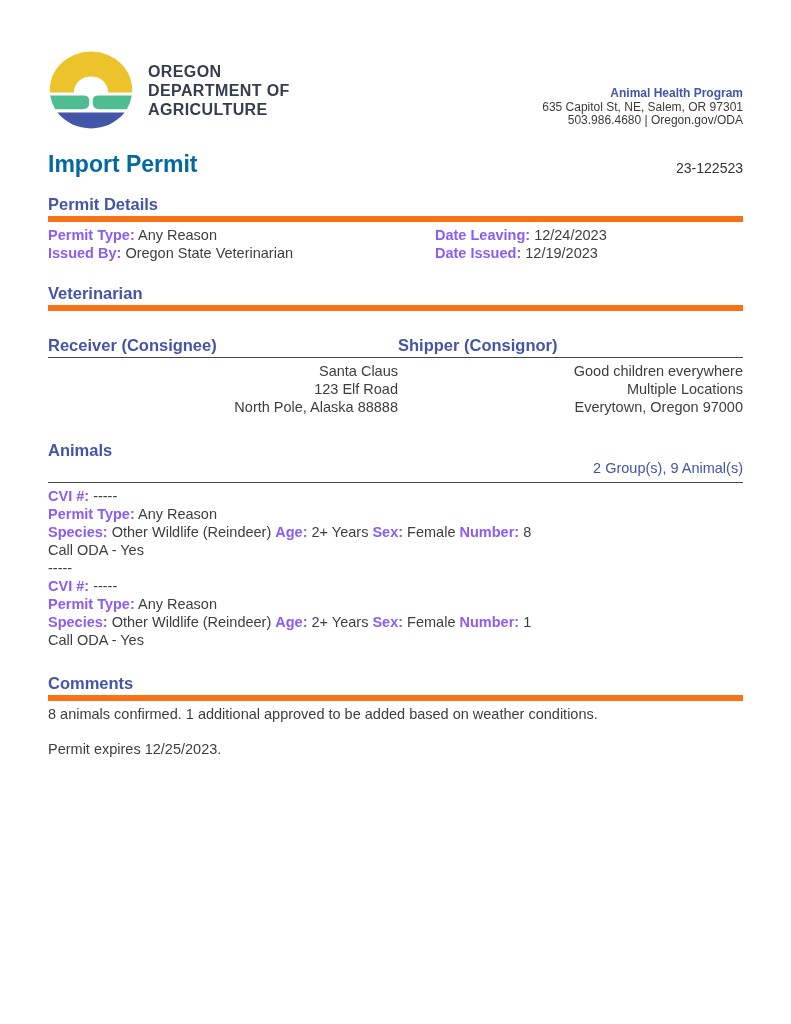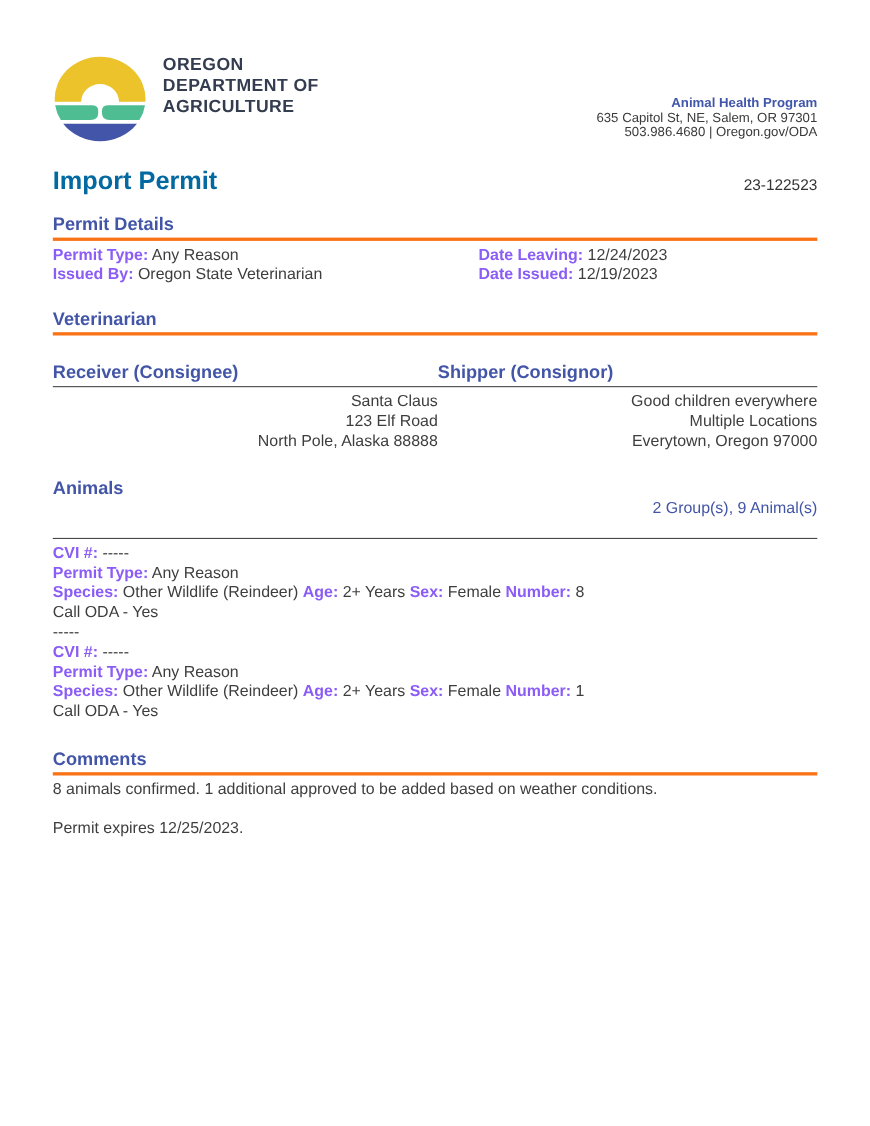--- a/index.html
+++ b/index.html
@@ -8,41 +8,41 @@
     width: 791px; height: 1024px;
     font-family: "Liberation Sans", "DejaVu Sans", sans-serif;
     color: #3e3e3e;
     position: relative;
     overflow: hidden;
   }
   .page { padding: 50px 48px 0 48px; width: 791px; }
 
   
   .masthead { display: flex; justify-content: space-between; align-items: flex-start; height: 82px; }
-  .brand { display: flex; gap: 14px; }
+  .brand { display: flex; align-items: center; gap: 14px; }
   .logo { width: 86px; height: 80px; flex: 0 0 auto; }
   .org-name {
     font-weight: bold; font-size: 16px; line-height: 19px;
     color: #343d50; letter-spacing: 0.4px;
   }
   .contact-block {
     text-align: right; font-size: 12px; line-height: 13.5px; color: #3a3a3a;
     padding-top: 37px;
   }
   .contact-block .program { font-weight: bold; color: #4156a9; }
 
   
   .title-row { display: flex; justify-content: space-between; align-items: flex-end; margin-top: 16px; }
   .doc-title { margin: 0; font-size: 23px; line-height: 32px; font-weight: bold; color: #0369a1; }
   .permit-number { font-size: 14px; color: #333333; padding-bottom: 4px; margin-left: 24px; }
 
   
   .section { margin-top: 0; }
   .sec-head {
-    border-bottom: 3px solid #f97316;
+    border-bottom: 6px solid #f97316;
     padding-bottom: 3px;
   }
   h2 {
     margin: 0; font-size: 16.5px; line-height: 18px;
     font-weight: bold; color: #4255a7;
   }
   .sec-body { padding-top: 4px; font-size: 14.5px; line-height: 18px; color: #3e3e3e; }
   .lbl { font-weight: bold; color: #8b5cf6; }
   .line { white-space: nowrap; }
 
@@ -51,21 +51,21 @@
   .mt25 { margin-top: 25px; }
 
   
   .pd-grid { display: grid; grid-template-columns: 387px 1fr; }
 
   
   .sr-grid { display: grid; grid-template-columns: 350px 1fr; text-align: right; }
   .sr-head { display: grid; grid-template-columns: 350px 1fr; border-bottom: 1px solid #474747; padding-bottom: 3px; }
 
   
-  .animals-head { border-bottom: 1px solid #474747; padding-bottom: 18px; }
+  .animals-head { border-bottom: 1px solid #474747; padding-bottom: 5px; }
   .animals-summary {
     text-align: right; color: #4255a7; font-size: 14.5px; line-height: 17px; margin-top: 1px;
   }
   .group { margin: 0; }
   .group-sep { font-size: 14.5px; line-height: 18px; color: #3e3e3e; }
 
   
   .comments-body p { margin: 0; }
   .comments-body p + p { margin-top: 17px; }
 </style>

